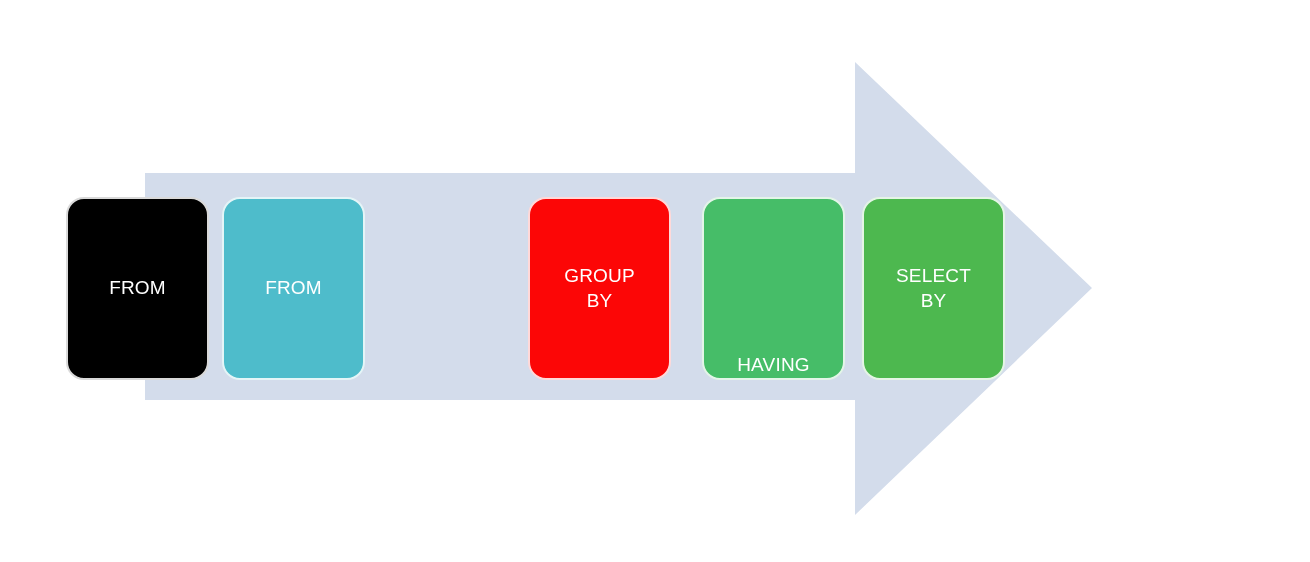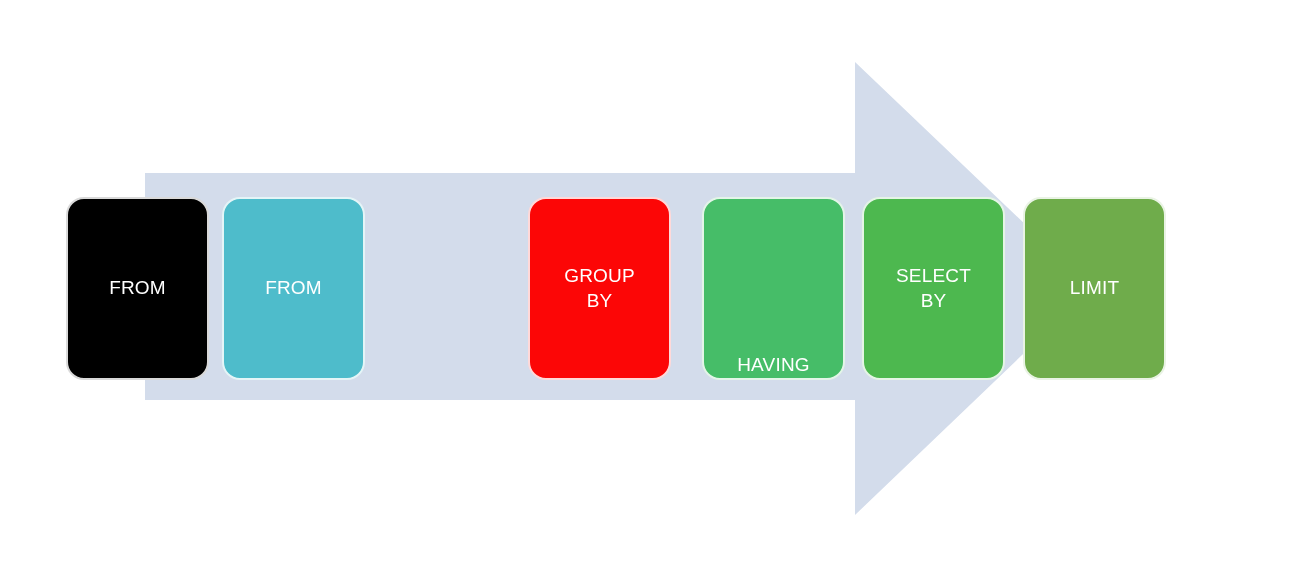--- a/index.html
+++ b/index.html
@@ -77,17 +77,14 @@
 
   <div class="step step-5" style="background-color: rgb(70, 189, 104);">
     <span class="step-label">HAVING</span>
   </div>
 
   <div class="step step-6" style="background-color: rgb(77, 184, 79);">
     <span class="step-label">SELECT
 BY</span>
   </div>
 
-  <div class="step step-7" style="background-color: rgb(111, 172, 75);">
-    <span class="step-label">LIMIT</span>
-  </div>
 
 </div>
 
 </body></html>

